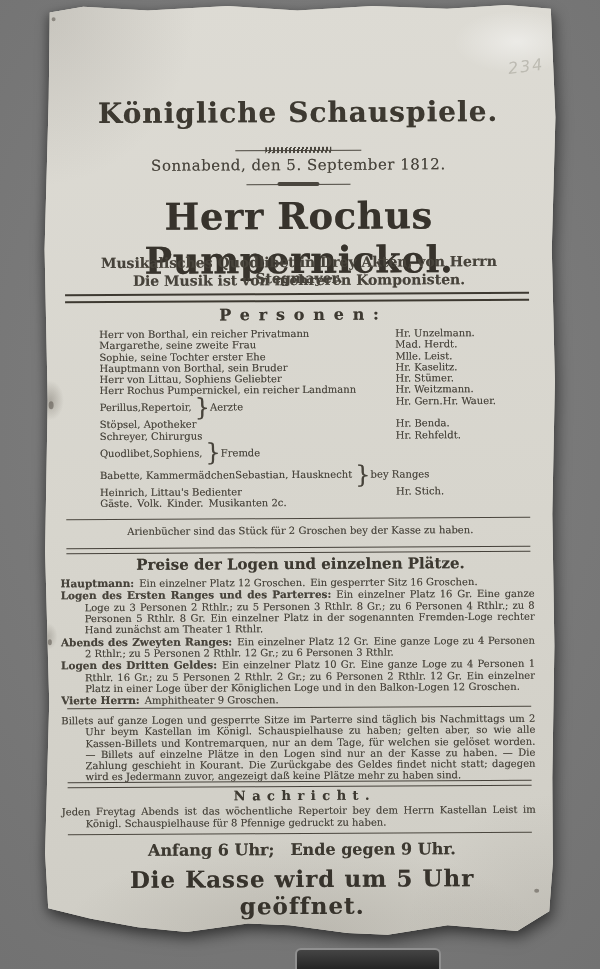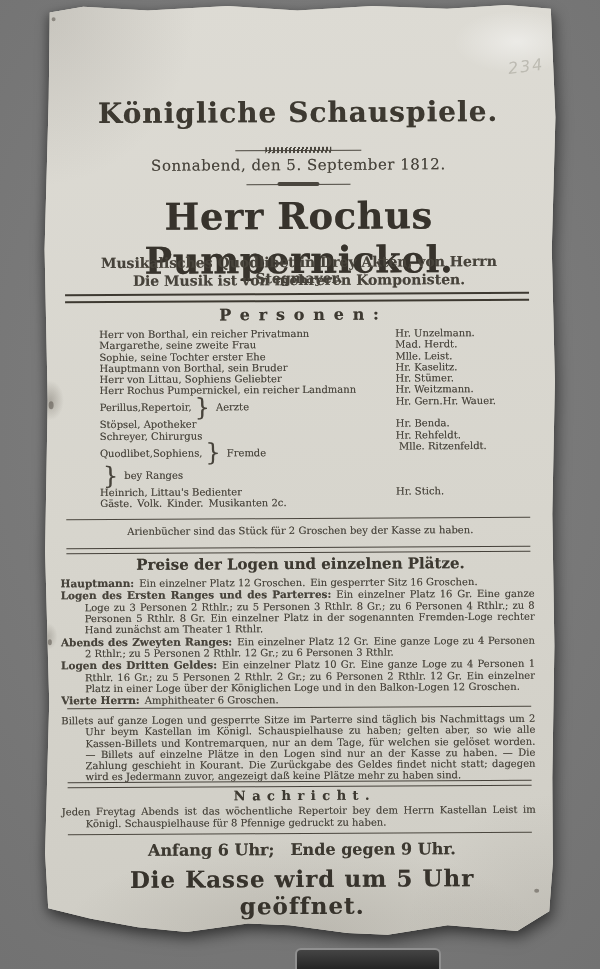--- a/index.html
+++ b/index.html
@@ -55,21 +55,21 @@
 
   .personen  { top:301px; text-align:center; font-size:16px; font-weight:bold; letter-spacing:.55em; text-indent:.55em; color:#3d3931; }
 
   .cast      { top:324px; left:58px; right:22px; font-size:10px; line-height:11.3px; }
   .cast-row  { display:flex; align-items:flex-start; }
   .role      { width:296px; flex:none; white-space:nowrap; display:flex; align-items:center; }
   .role-text { white-space:nowrap; }
   .actor     { flex:1; white-space:nowrap; }
   .names-col, .actors-col { display:flex; flex-direction:row; }
   .brace     { font-size:24px; line-height:22.6px; font-weight:400; margin-left:3px; }
-  .group-label { margin-left:6px; }
+  .group-label { margin-left:0; }
 
   .arien     { top:521px; text-align:center; font-size:10px; }
   .preise-h  { top:551px; text-align:center; font-size:15px; font-weight:bold; color:#3d3931; }
 
   .prices    { top:573px; left:18px; right:24px; font-size:10px; line-height:11.35px; text-align:justify; }
   .price-item{ margin:0 0 1px 0; text-indent:-24px; padding-left:24px; }
   .price-lead{ font-weight:bold; font-size:10.5px; }
 
   .billets   { top:710px; left:18px; right:24px; font-size:10px; line-height:11.3px; text-align:justify;
                text-indent:-24px; padding-left:24px; margin:0; }
@@ -158,27 +158,27 @@
           </div>
           <div class="cast-row">
             <span class="role">
               <span class="names-col">
                 <span class="role-text">Quodlibet,</span>
                 <span class="role-text">Sophiens,</span>
               </span>
               <span class="brace">}</span>
               <span class="group-label">Fremde</span>
             </span>
-            <span class="actors-col actor">
-              <span>&nbsp;</span>
-              <span>Mlle. Ritzenfeldt.</span>
-            </span>
           </div>
           <div class="cast-row">
             <span class="role">
+              <span class="names-col">
+                <span class="role-text">Babette, Kammermädchen</span>
+                <span class="role-text">Sebastian, Hausknecht</span>
+              </span>
               <span class="brace">}</span>
               <span class="group-label">bey Ranges</span>
             </span>
           </div>
           <div class="cast-row">
             <span class="role">Heinrich, Littau's Bedienter</span>
             <span class="actor">Hr. Stich.</span>
           </div>
           <div class="cast-row">
             <span class="role">Gäste. Volk. Kinder. Musikanten 2c.</span>
@@ -189,21 +189,21 @@
       <div class="rule rule-thin r1"></div>
       <div class="sec arien">Arienbücher sind das Stück für 2 Groschen bey der Kasse zu haben.</div>
       <div class="rule rule-dbl r2"></div>
 
       <div class="sec preise-h">Preise der Logen und einzelnen Plätze.</div>
       <div class="sec prices" id="price-list">
           <p class="price-item"><span class="price-lead">Hauptmann:</span><span> Ein einzelner Platz 12 Groschen. Ein gesperrter Sitz 16 Groschen.</span></p>
           <p class="price-item"><span class="price-lead">Logen des Ersten Ranges und des Parterres:</span><span> Ein einzelner Platz 16 Gr. Eine ganze Loge zu 3 Personen 2 Rthlr.; zu 5 Personen 3 Rthlr. 8 Gr.; zu 6 Personen 4 Rthlr.; zu 8 Personen 5 Rthlr. 8 Gr. Ein einzelner Platz in der sogenannten Fremden-Loge rechter Hand zunächst am Theater 1 Rthlr.</span></p>
           <p class="price-item"><span class="price-lead">Abends des Zweyten Ranges:</span><span> Ein einzelner Platz 12 Gr. Eine ganze Loge zu 4 Personen 2 Rthlr.; zu 5 Personen 2 Rthlr. 12 Gr.; zu 6 Personen 3 Rthlr.</span></p>
           <p class="price-item"><span class="price-lead">Logen des Dritten Geldes:</span><span> Ein einzelner Platz 10 Gr. Eine ganze Loge zu 4 Personen 1 Rthlr. 16 Gr.; zu 5 Personen 2 Rthlr. 2 Gr.; zu 6 Personen 2 Rthlr. 12 Gr. Ein einzelner Platz in einer Loge über der Königlichen Loge und in den Balkon-Logen 12 Groschen.</span></p>
-          <p class="price-item"><span class="price-lead">Vierte Herrn:</span><span> Amphitheater 6 Groschen.</span></p>
+          <p class="price-item"><span class="price-lead">Vierte Herrn:</span><span> Amphitheater 9 Groschen.</span></p>
         </div>
 
       <div class="rule rule-thin r3"></div>
       <p class="sec billets">Billets auf ganze Logen und gesperrte Sitze im Parterre sind täglich bis Nachmittags um 2 Uhr beym Kastellan im Königl. Schauspielhause zu haben; gelten aber, so wie alle Kassen-Billets und Kontremarquen, nur an dem Tage, für welchen sie gelöset worden. — Billets auf einzelne Plätze in den Logen sind nur an der Kasse zu haben. — Die Zahlung geschieht in Kourant. Die Zurückgabe des Geldes findet nicht statt; dagegen wird es Jedermann zuvor, angezeigt daß keine Plätze mehr zu haben sind.</p>
       <div class="rule rule-dbl r4"></div>
 
       <div class="sec nach-h">Nachricht.</div>
       <p class="sec nach-t">Jeden Freytag Abends ist das wöchentliche Repertoir bey dem Herrn Kastellan Leist im Königl. Schauspielhause für 8 Pfennige gedruckt zu haben.</p>
 
       <div class="rule rule-thin r5"></div>

